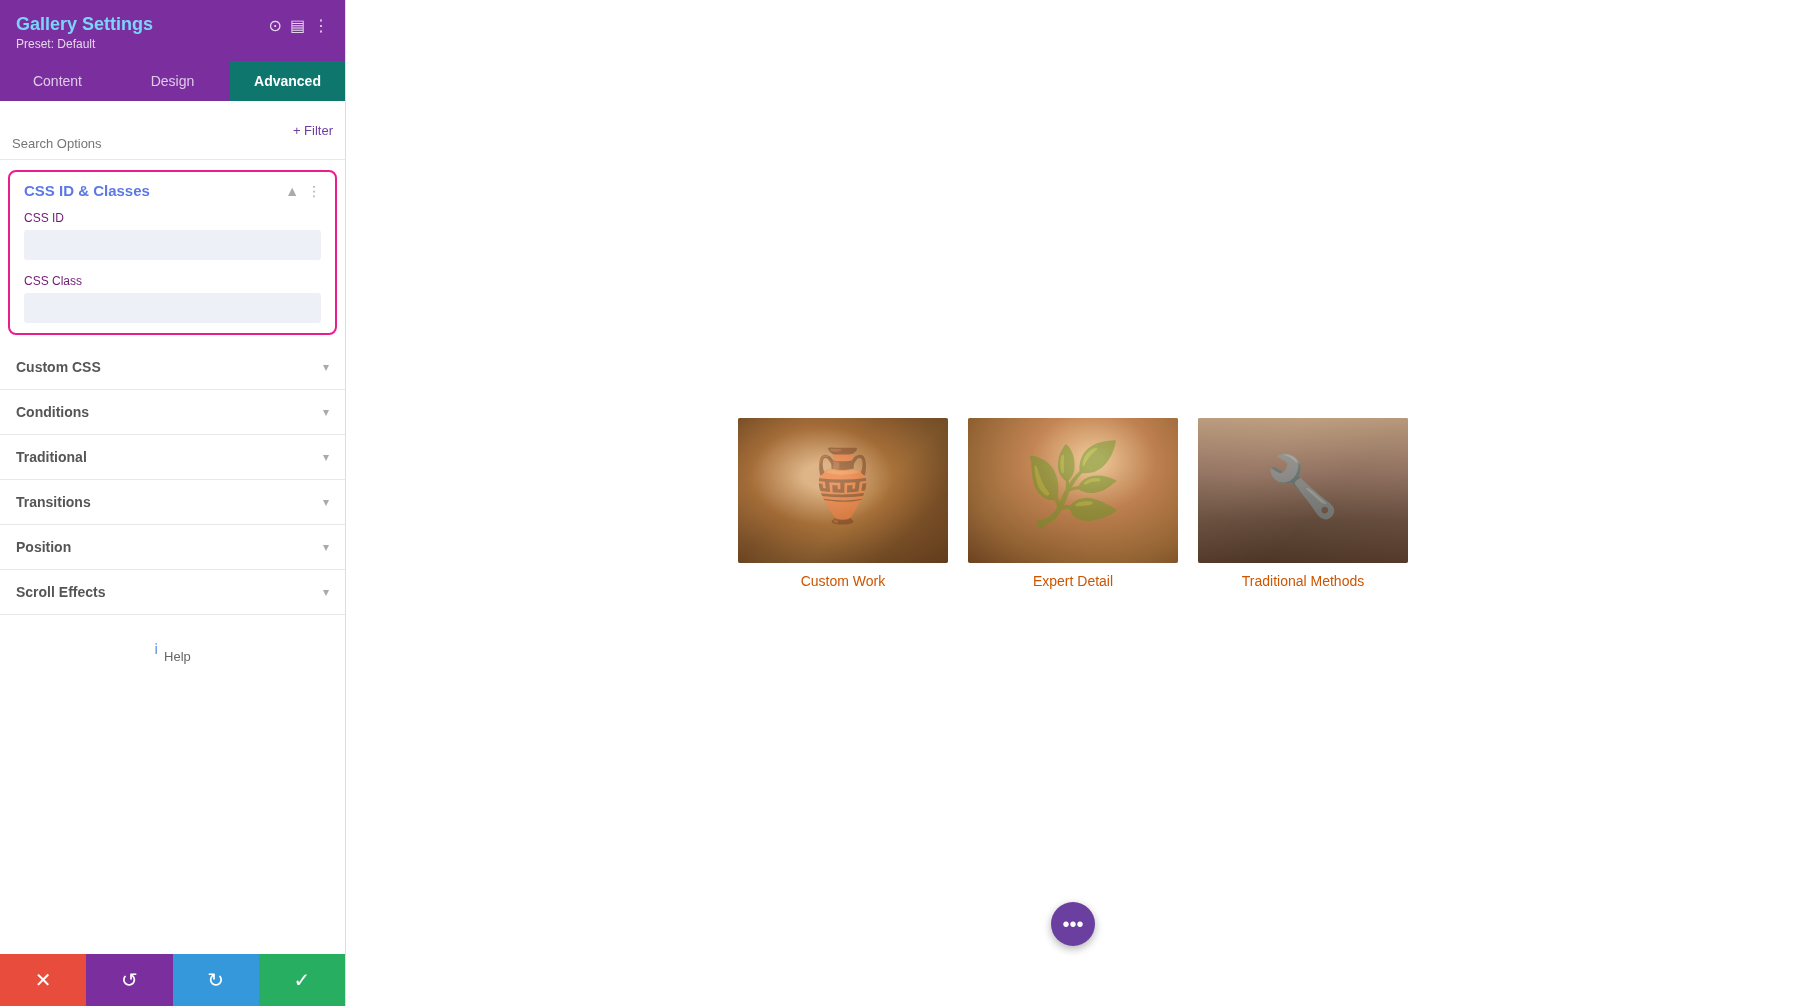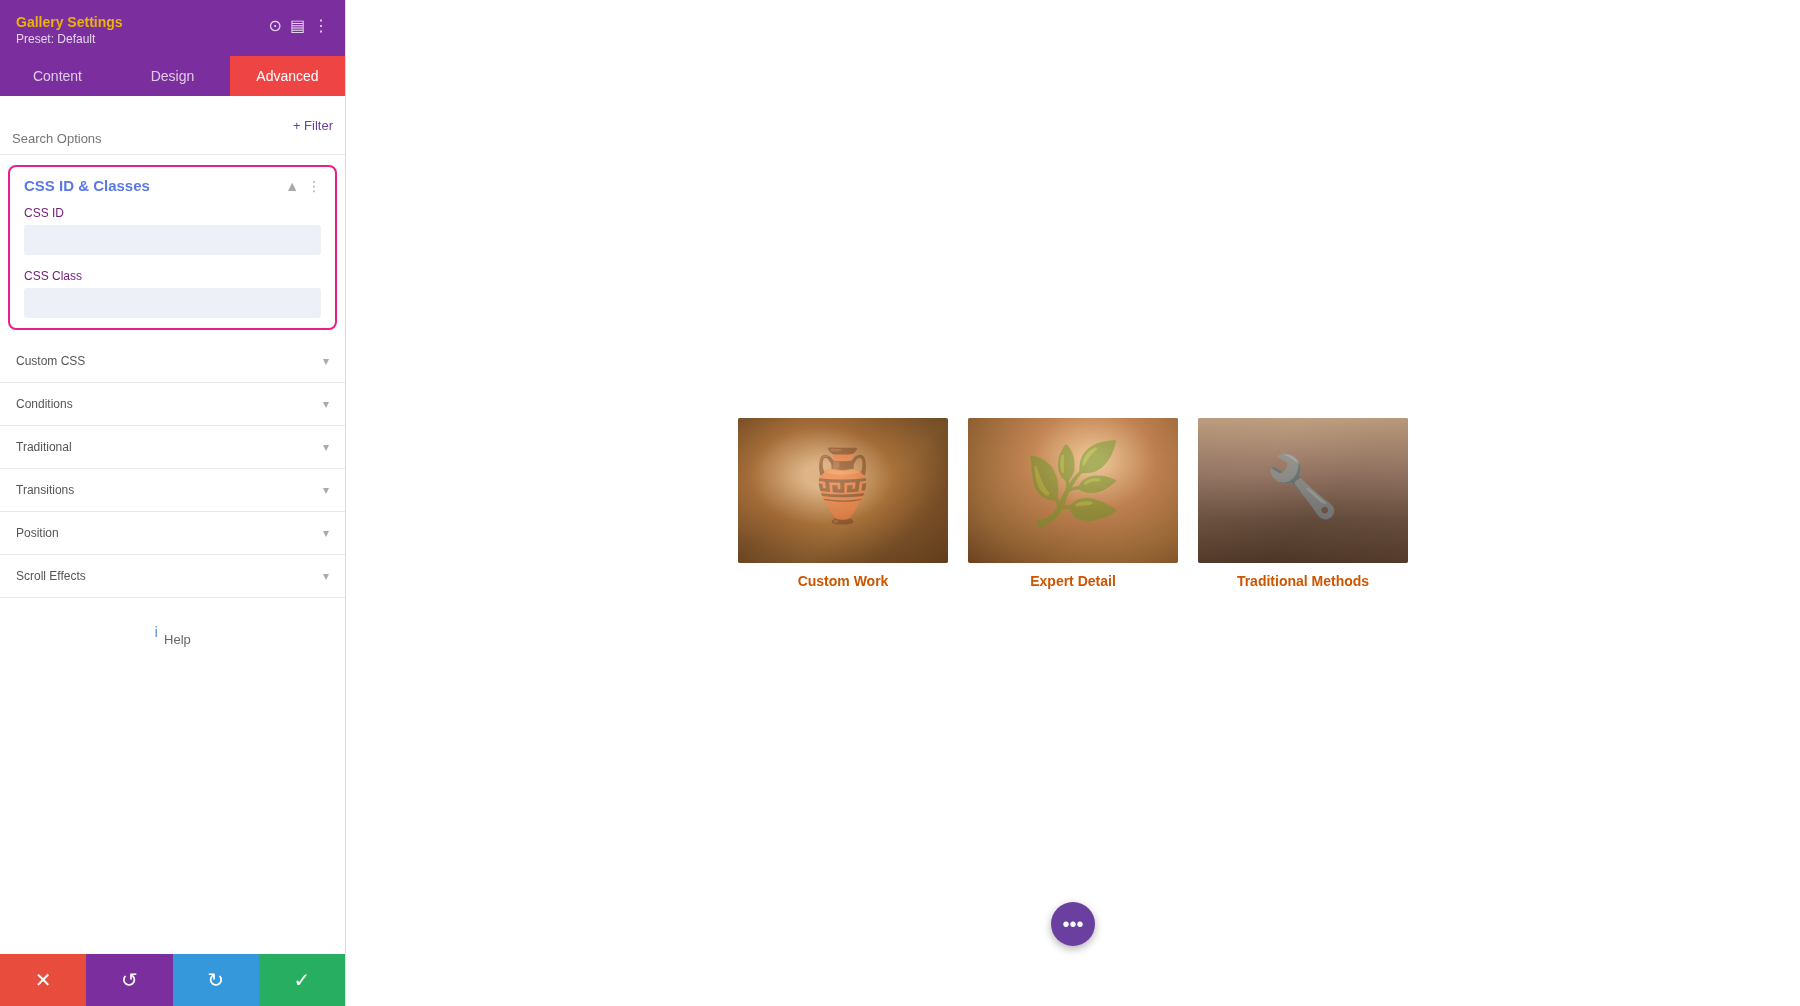--- a/index.html
+++ b/index.html
@@ -20,23 +20,23 @@
       background: #7b2f9e;
       color: #fff;
       padding: 14px 16px 10px;
       display: flex;
       justify-content: space-between;
       align-items: flex-start;
     }
 
     .sidebar-title-group {}
     .sidebar-title {
-      font-size: 14px;
+      font-size: 18px;
       font-weight: 600;
-      color: #eab308;
+      color: #7dd3fc;
     }
     .sidebar-preset {
       font-size: 12px;
       color: rgba(255,255,255,0.8);
       margin-top: 2px;
     }
     .sidebar-header-icons {
       display: flex;
       gap: 8px;
       align-items: center;
@@ -54,23 +54,23 @@
     }
     .sidebar-tab {
       flex: 1;
       text-align: center;
       padding: 12px 0;
       color: rgba(255,255,255,0.75);
       font-size: 14px;
       cursor: pointer;
     }
     .sidebar-tab.active {
-      background: #ef4444;
+      background: #0f766e;
       color: #fff;
-      font-weight: 400;
+      font-weight: 700;
       text-align: center;
     }
 
     .sidebar-search-bar {
       display: flex;
       align-items: center;
       padding: 8px 12px;
       border-bottom: 1px solid #e8e8e8;
       gap: 8px;
     }
@@ -155,23 +155,23 @@
       border-bottom: 1px solid #e8e8e8;
     }
     .collapsible-header {
       display: flex;
       justify-content: space-between;
       align-items: center;
       padding: 14px 16px;
       cursor: pointer;
     }
     .collapsible-label {
-      font-size: 12px;
+      font-size: 14px;
       color: #555;
-      font-weight: 400;
+      font-weight: 700;
     }
     .chevron-icon {
       color: #aaa;
       font-size: 12px;
     }
 
     
     .help-section {
       padding: 16px;
       display: flex;
@@ -238,21 +238,21 @@
       width: 210px;
       height: 145px;
       border-radius: 2px;
       object-fit: cover;
       margin-bottom: 10px;
     }
 
     .gallery-caption {
       font-size: 14px;
       color: #cc5500;
-      font-weight: 700;
+      font-weight: 400;
       text-align: center;
     }
 
     
     .img-custom-work {
       background: linear-gradient(135deg, #8b6040 0%, #c49070 20%, #a07050 40%, #d4a870 60%, #8b6040 80%, #c08060 100%);
       position: relative;
       overflow: hidden;
     }
     .img-custom-work::before {

